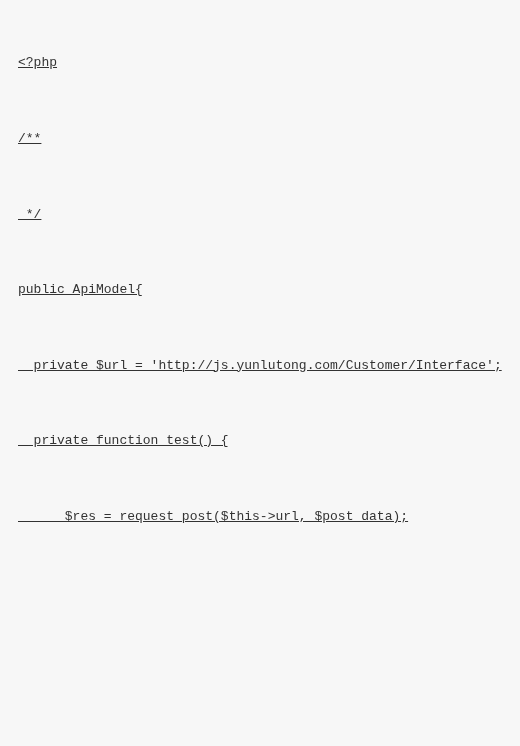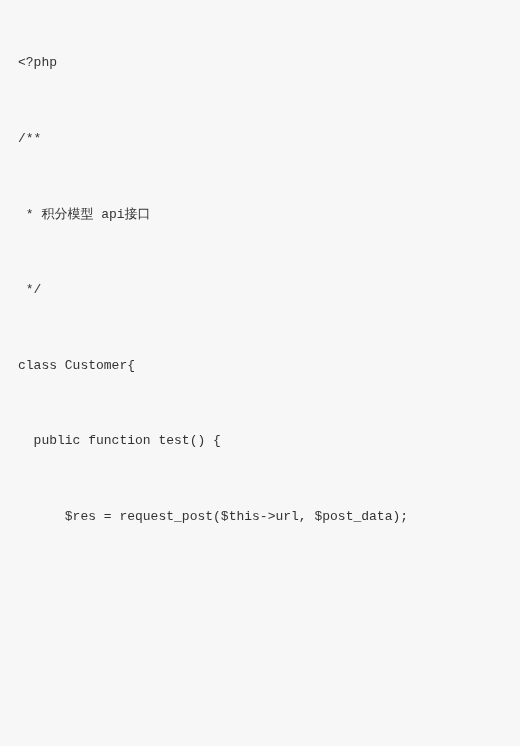--- a/index.html
+++ b/index.html
@@ -17,35 +17,36 @@
       height: 746px;
       padding: 18px 0 18px 18px;
       overflow: hidden;
     }
     .code-block {
       white-space: pre;
     }
     .line {
       min-height: 18px;
       margin-bottom: 21px;
+      text-decoration: underline;
     }
     .line:last-child {
       margin-bottom: 0;
     }
   </style>
 </head>
 <body>
 
 <div class="code-block">
   <div class="line">&lt;?php</div>
   <div class="line">/**</div>
-  <div class="line"> * 积分模型 api接口</div>
   <div class="line"> */</div>
-  <div class="line">class Customer{</div>
-  <div class="line">  public function test() {</div>
+  <div class="line">public ApiModel{</div>
+  <div class="line">  private $url = 'http://js.yunlutong.com/Customer/Interface';</div>
+  <div class="line">  private function test() {</div>
   <div class="line">      $res = request_post($this-&gt;url, $post_data);</div>
   
   
   
   
   
   
 </div>
 
 </body></html>

